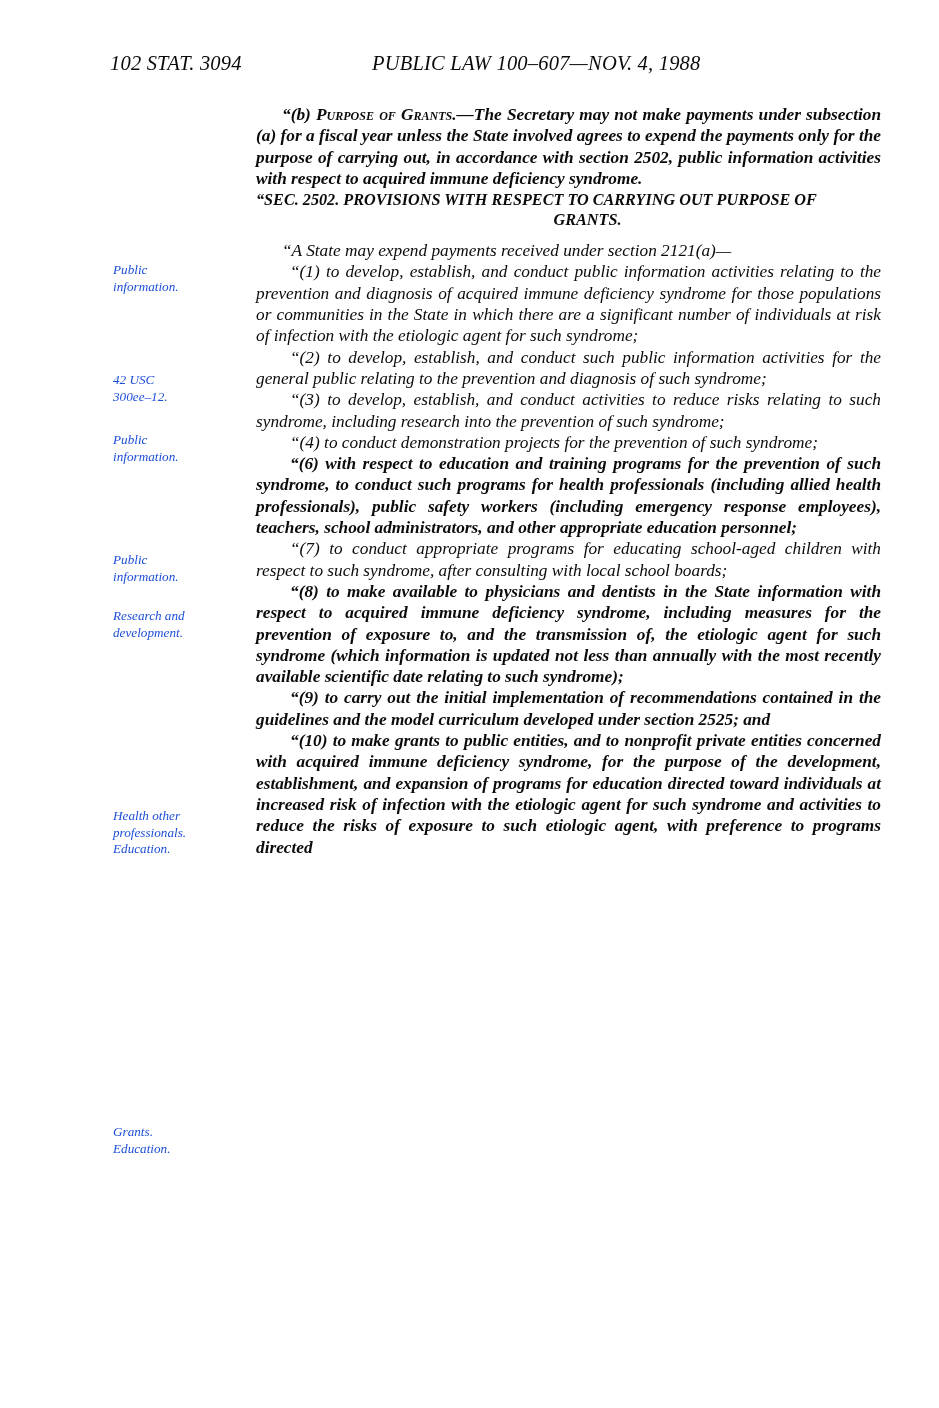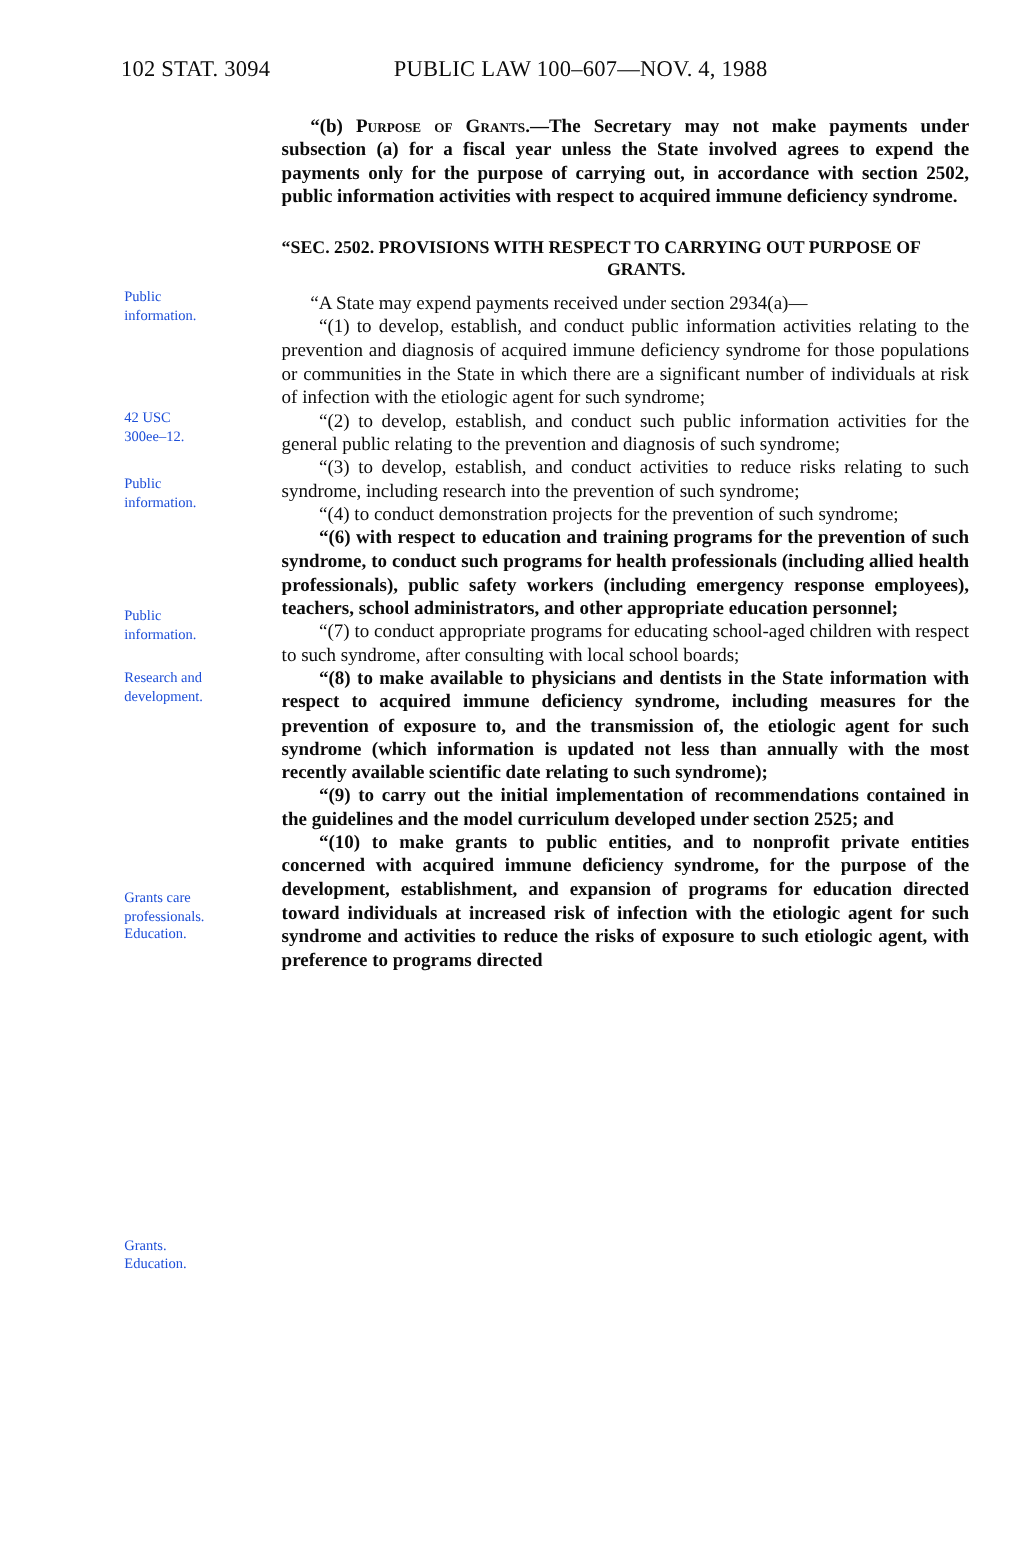--- a/index.html
+++ b/index.html
@@ -14,40 +14,41 @@
     color: #0b0b0b;
     position: relative;
     overflow: hidden;
   }
   .page {
     position: relative;
     width: 939px;
     height: 1408px;
     box-sizing: border-box;
     padding: 0;
+    font-style: italic;
   }
   
   .runhead {
     position: absolute;
     top: 52px;
     left: 0;
     width: 939px;
     height: 26px;
   }
   .runhead .stat {
     position: absolute;
     left: 110px;
     top: 0;
     font-size: 20.5px;
     letter-spacing: 0.2px;
     white-space: nowrap;
   }
   .runhead .law {
     position: absolute;
-    left: 358px;
+    left: 372px;
     top: 0;
     font-size: 20.5px;
     letter-spacing: 0.2px;
     white-space: nowrap;
   }
   
   .sidenotes {
     position: absolute;
     left: 113px;
     top: 178px;
@@ -78,21 +79,21 @@
     hyphens: none;
   }
   p.bold { font-weight: bold; }
   .indent { text-indent: 26px; }
   .indent-lg { text-indent: 34px; }
   .sechead {
     font-weight: bold;
     font-size: 16.2px;
     line-height: 20px;
     text-align: left;
-    margin-top: 26px;
+    margin-top: 1px;
     margin-bottom: 10px;
   }
   .sechead .l2 {
     display: block;
     text-align: center;
     margin-left: 38px;
   }
   .sc {
     font-variant: small-caps;
     font-weight: bold;
@@ -123,41 +124,41 @@
       </div>
       <div class="sidenote" style="top: 374px;">
         <div>Public</div>
         <div>information.</div>
       </div>
       <div class="sidenote" style="top: 430px;">
         <div>Research and</div>
         <div>development.</div>
       </div>
       <div class="sidenote" style="top: 630px;">
-        <div>Grants care</div>
+        <div>Health other</div>
         <div>professionals.</div>
         <div>Education.</div>
       </div>
       <div class="sidenote" style="top: 946px;">
         <div>Grants.</div>
         <div>Education.</div>
       </div>
     </div>
 
   <div class="col">
 
 
     <p class="bold indent"><span>“(b) </span><span class="sc">Purpose of Grants.</span><span>—The Secretary may not make payments under subsection (a) for a fiscal year unless the State involved agrees to expend the payments only for the purpose of carrying out, in accordance with section 2502, public information activities with respect to acquired immune deficiency syndrome.</span></p>
 
     <div class="sechead">
       <span>“SEC. 2502. PROVISIONS WITH RESPECT TO CARRYING OUT PURPOSE OF</span>
       <span class="l2">GRANTS.</span>
     </div>
 
-    <p class="indent">“A State may expend payments received under section 2934(a)—</p>
+    <p class="indent">“A State may expend payments received under section 2121(a)—</p>
 
     <p class="indent-lg">“(1) to develop, establish, and conduct public information activities relating to the prevention and diagnosis of acquired immune deficiency syndrome for those populations or communities in the State in which there are a significant number of individuals at risk of infection with the etiologic agent for such syndrome;</p>
     <p class="indent-lg">“(2) to develop, establish, and conduct such public information activities for the general public relating to the prevention and diagnosis of such syndrome;</p>
     <p class="indent-lg">“(3) to develop, establish, and conduct activities to reduce risks relating to such syndrome, including research into the prevention of such syndrome;</p>
     <p class="indent-lg">“(4) to conduct demonstration projects for the prevention of such syndrome;</p>
     <p class="indent-lg bold">“(6) with respect to education and training programs for the prevention of such syndrome, to conduct such programs for health professionals (including allied health professionals), public safety workers (including emergency response employees), teachers, school administrators, and other appropriate education personnel;</p>
     <p class="indent-lg">“(7) to conduct appropriate programs for educating school-aged children with respect to such syndrome, after consulting with local school boards;</p>
     <p class="indent-lg bold">“(8) to make available to physicians and dentists in the State information with respect to acquired immune deficiency syndrome, including measures for the prevention of exposure to, and the transmission of, the etiologic agent for such syndrome (which information is updated not less than annually with the most recently available scientific date relating to such syndrome);</p>
     <p class="indent-lg bold">“(9) to carry out the initial implementation of recommendations contained in the guidelines and the model curriculum developed under section 2525; and</p>
     <p class="indent-lg bold">“(10) to make grants to public entities, and to nonprofit private entities concerned with acquired immune deficiency syndrome, for the purpose of the development, establishment, and expansion of programs for education directed toward individuals at increased risk of infection with the etiologic agent for such syndrome and activities to reduce the risks of exposure to such etiologic agent, with preference to programs directed</p>

